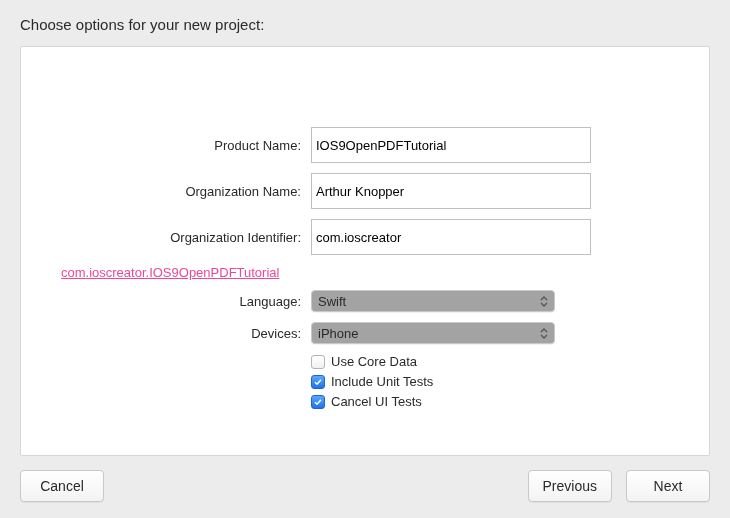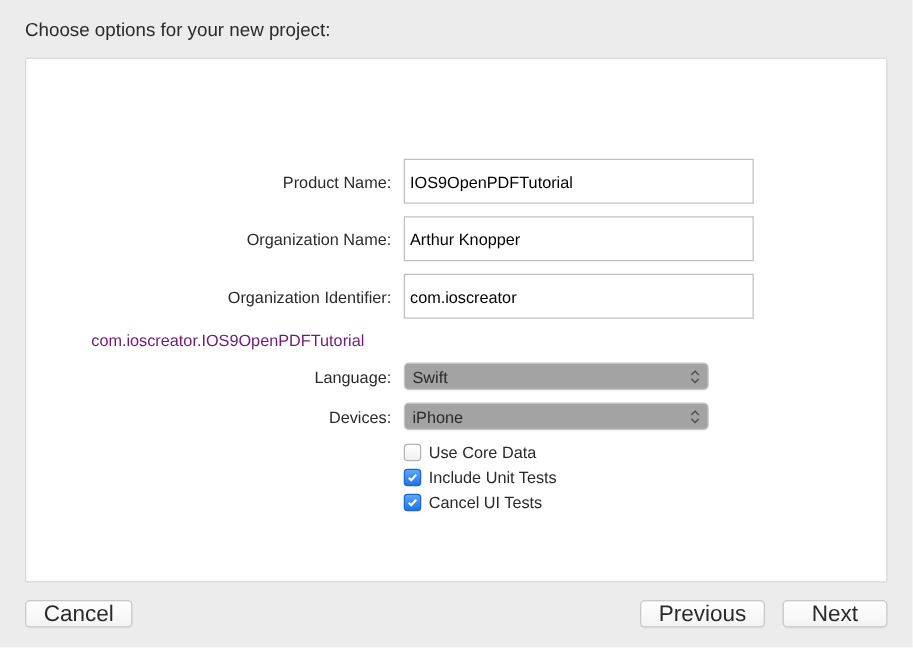--- a/index.html
+++ b/index.html
@@ -16,21 +16,21 @@
     }
     .heading {
       font-size: 15px;
       margin-bottom: 13px;
     }
     .panel {
       flex: 1;
       background: #fff;
       border: 1px solid #d7d7d7;
       border-radius: 2px;
-      padding: 80px 40px 20px 52px;
+      padding: 80px 40px 20px 40px;
     }
     .form-row {
       display: flex;
       align-items: center;
       margin-bottom: 10px;
       gap: 10px;
     }
     .form-label {
       width: 240px;
       text-align: right;
@@ -40,22 +40,23 @@
       width: 280px;
       height: 36px;
       padding: 2px 4px;
       border: 1px solid #c0c0c0;
       border-radius: 0;
       font-size: 13px;
       font-family: inherit;
       background: #fff;
     }
     .readonly-value {
-      color: #701a75;
+      color: #ec4899;
       font-size: 13px;
+      text-decoration: underline;
     }
     .select-wrap {
       position: relative;
       width: 244px;
       height: 22px;
       background: #a3a3a3;
       border: 1px solid #c8c8c8;
       border-radius: 4px;
       display: flex;
       align-items: center;
@@ -108,26 +109,26 @@
       justify-content: space-between;
       align-items: center;
       padding-top: 14px;
     }
     .footer-right {
       display: flex;
       gap: 14px;
     }
     .mac-button {
       min-width: 84px;
-      height: 22px;
+      height: 32px;
       padding: 0 14px;
       border: 1px solid #c8c8c8;
       border-radius: 4px;
       background: linear-gradient(#ffffff,#f3f3f3);
-      font-size: 18px;
+      font-size: 14px;
       font-family: inherit;
       color: #2a2a2a;
       cursor: default;
       box-shadow: 0 1px 0 rgba(0,0,0,0.05);
     }
   </style>
 </head>
 <body>
 
 <div class="heading">Choose options for your new project:</div>

